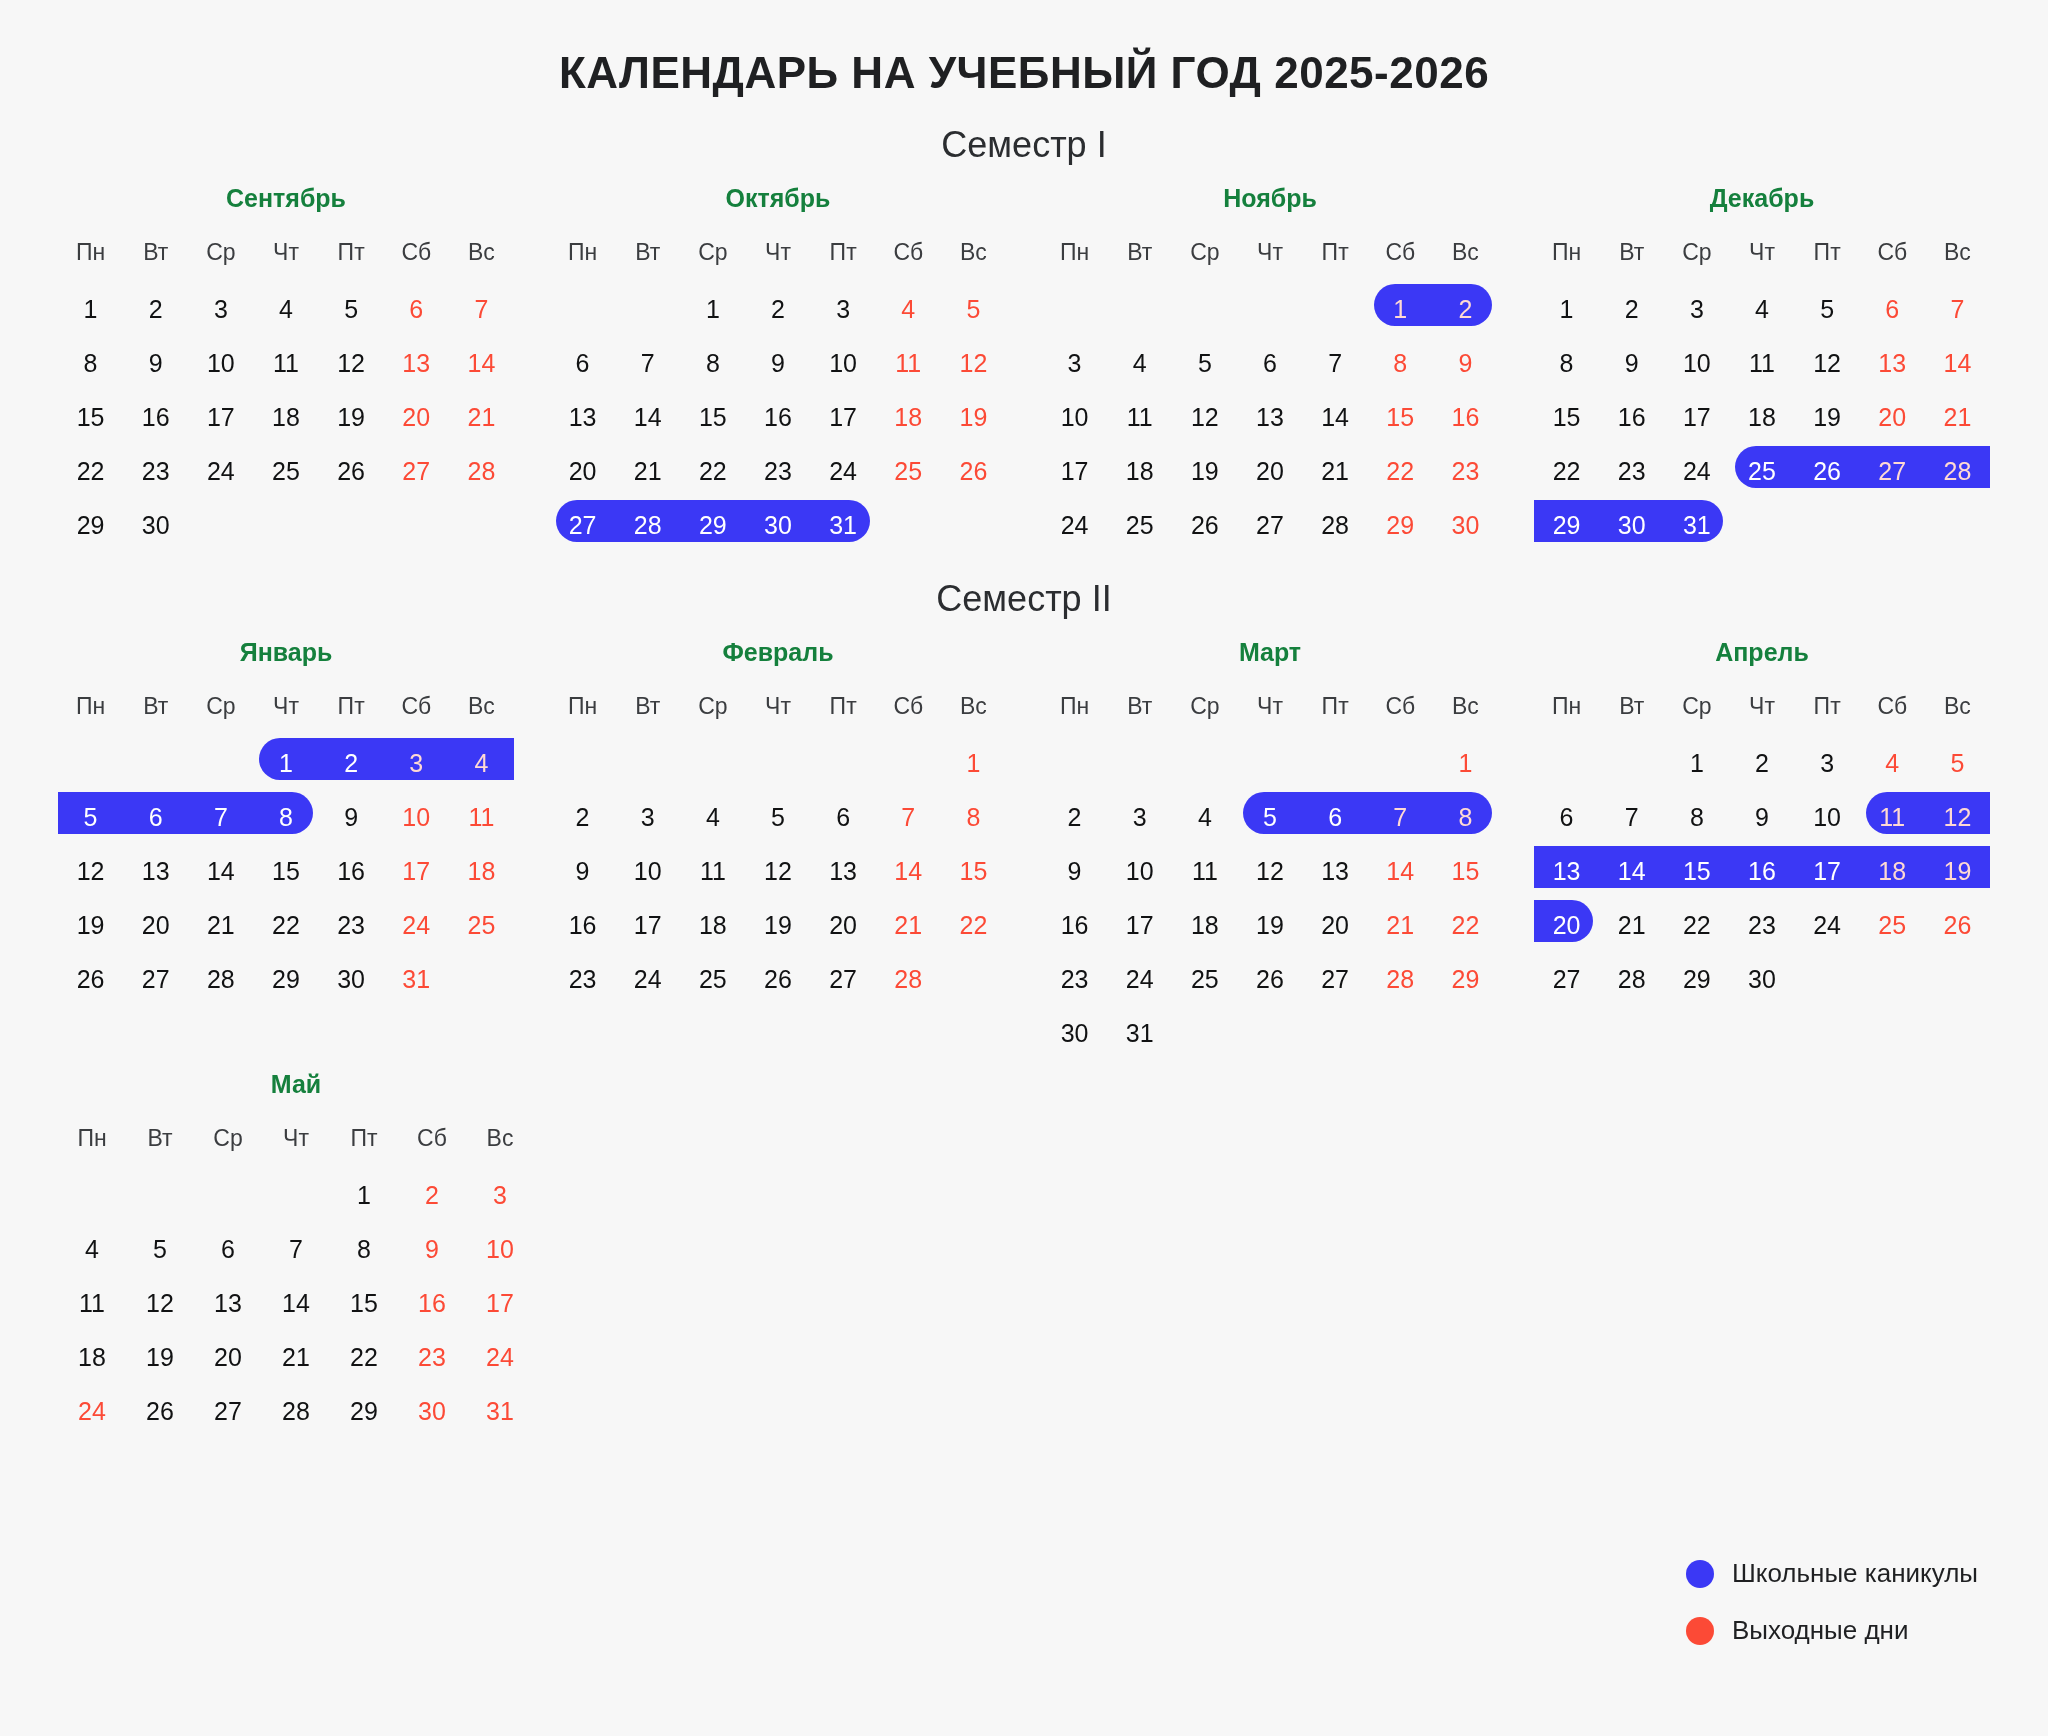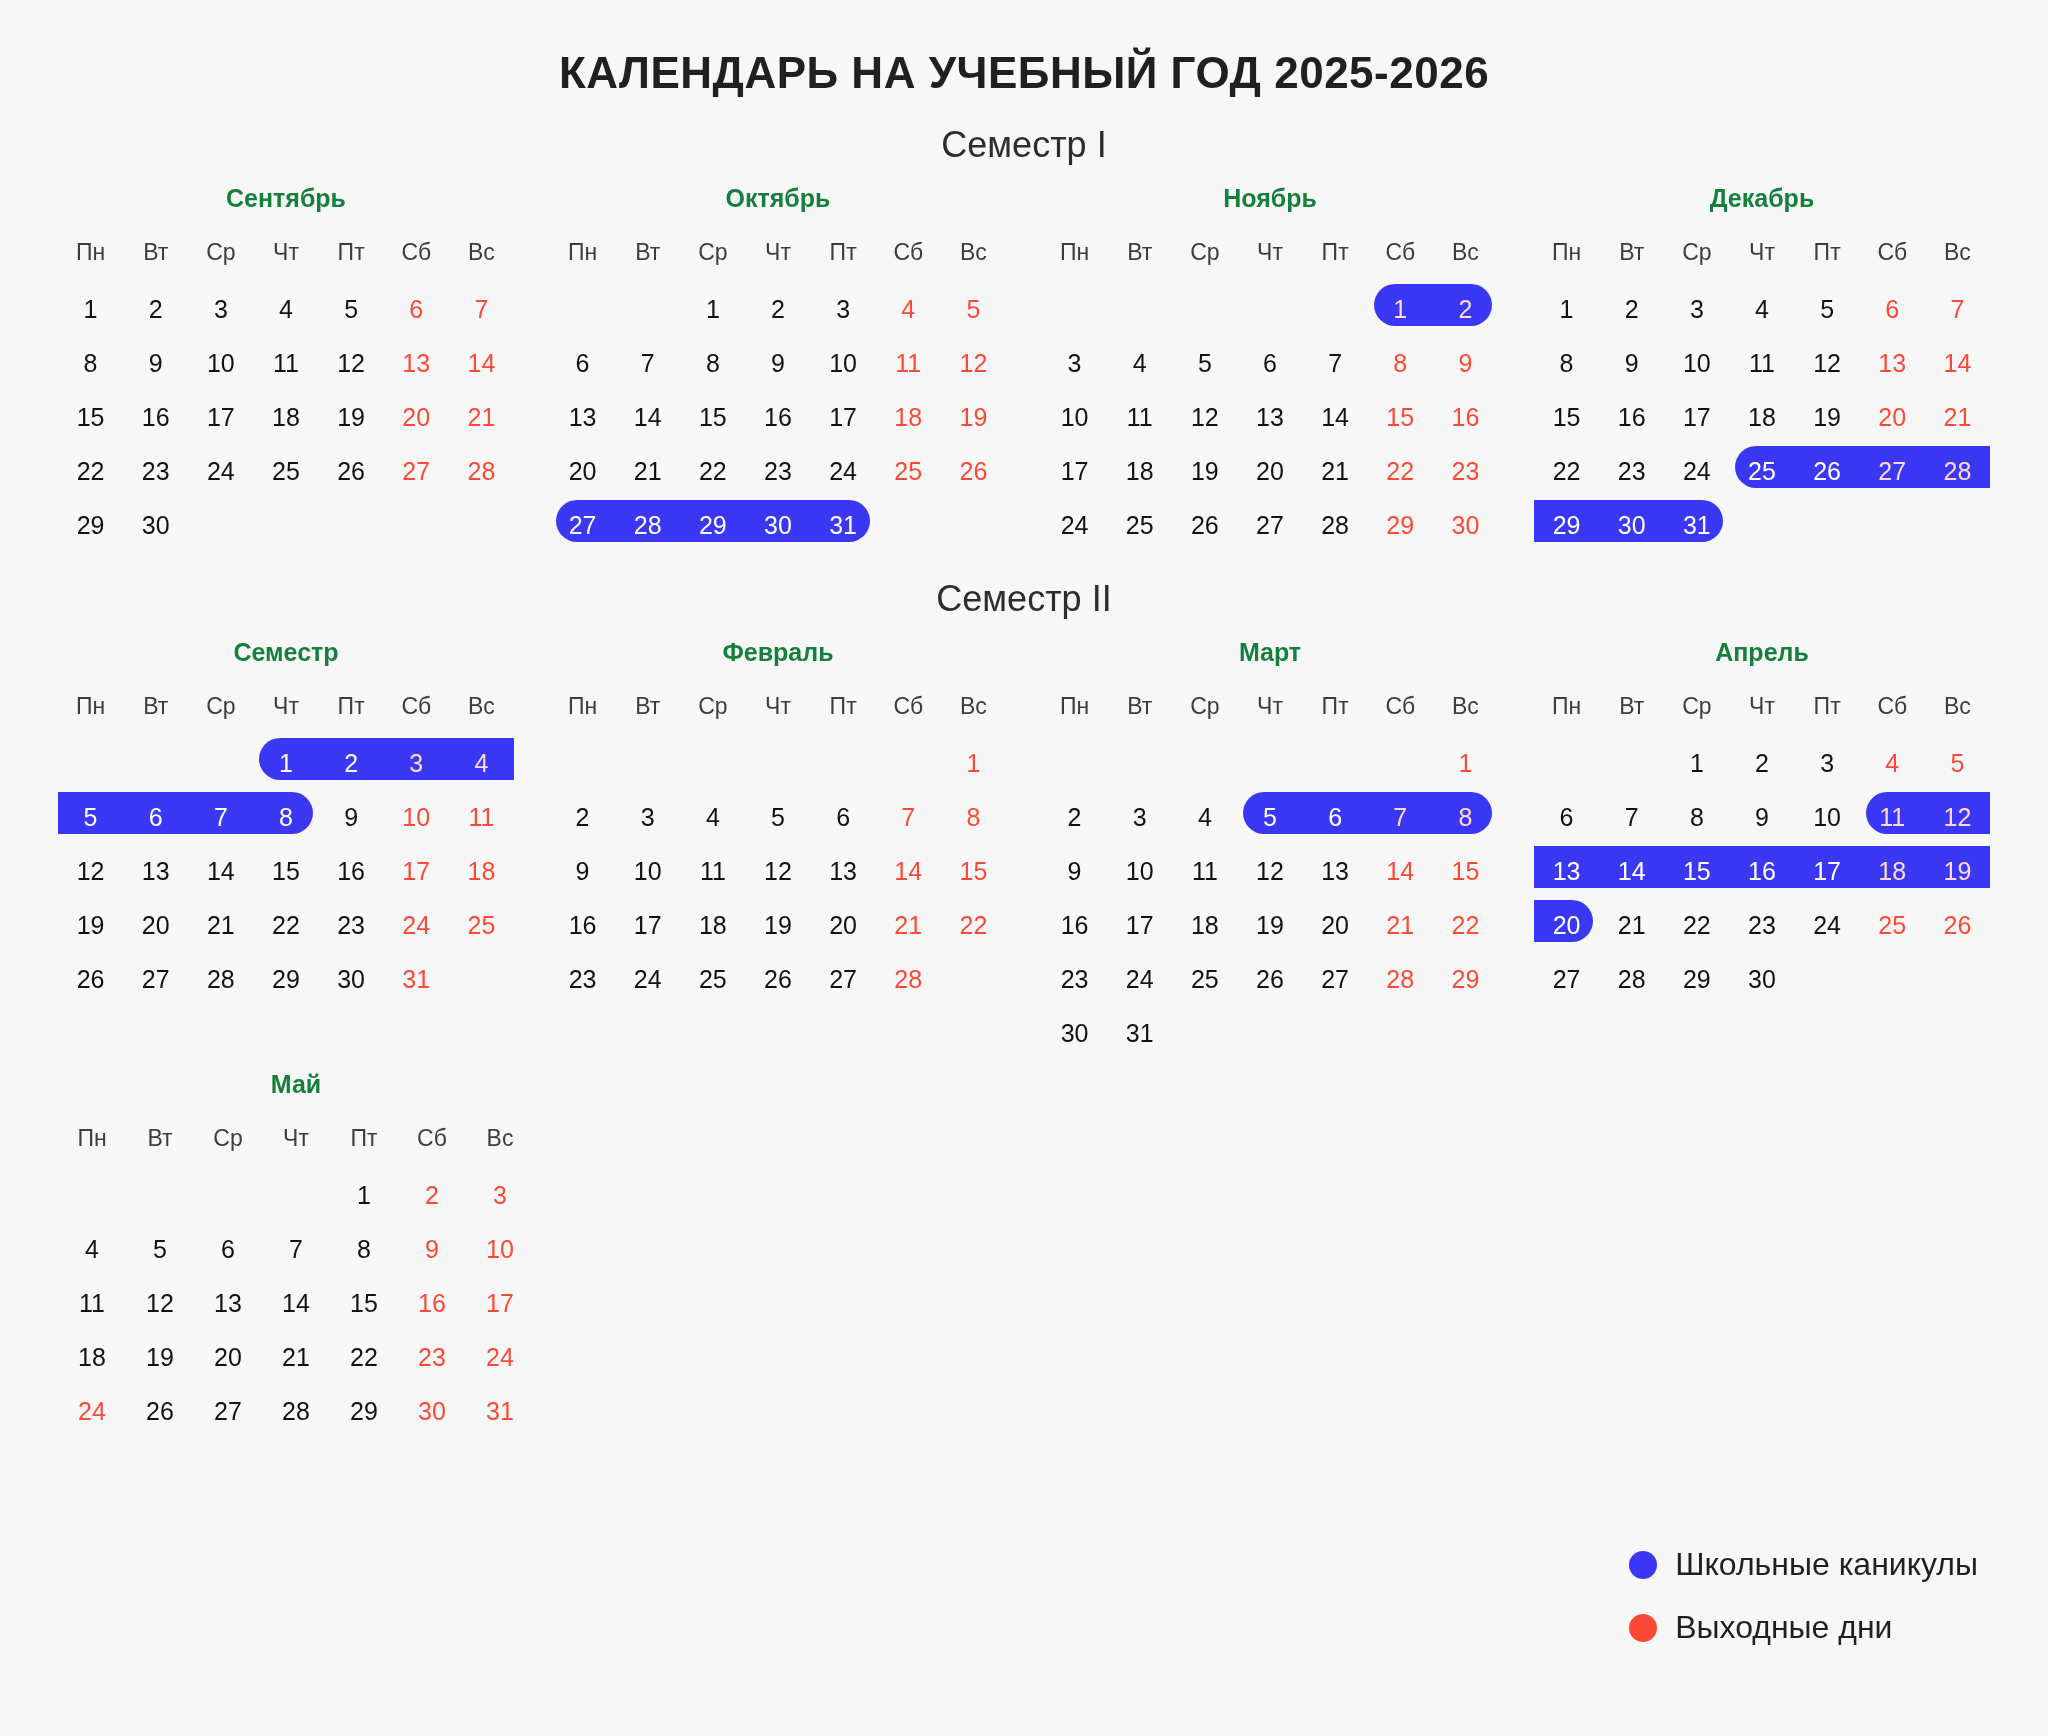--- a/index.html
+++ b/index.html
@@ -107,21 +107,21 @@
   }
   .legend-item {
     display: flex;
     align-items: center;
     gap: 18px;
   }
   .legend-dot {
     width: 28px; height: 28px; border-radius: 50%;
   }
   .legend-label {
-    font-size: 32px;
+    font-size: 26px;
     color: #1f2022;
   }
   .second-rows { margin-top: 4px; }
   .may-row { margin-top: 10px; }
 </style>
 </head>
 <body>
 
 <div class="page">
 
@@ -361,21 +361,21 @@
           <div class="day empty"></div>
           <div class="day empty"></div>
         </div>
       </div>
   </div>
 
   <h2 class="semester-title">Семестр II</h2>
 
   <div class="months-row second-rows">
     <div class="month">
-        <div class="month-name">Семестр</div>
+        <div class="month-name">Январь</div>
         <div class="weekdays">
           <div class="wd">Пн</div>
           <div class="wd">Вт</div>
           <div class="wd">Ср</div>
           <div class="wd">Чт</div>
           <div class="wd">Пт</div>
           <div class="wd">Сб</div>
           <div class="wd">Вс</div>
         </div>
         <div class="week">

